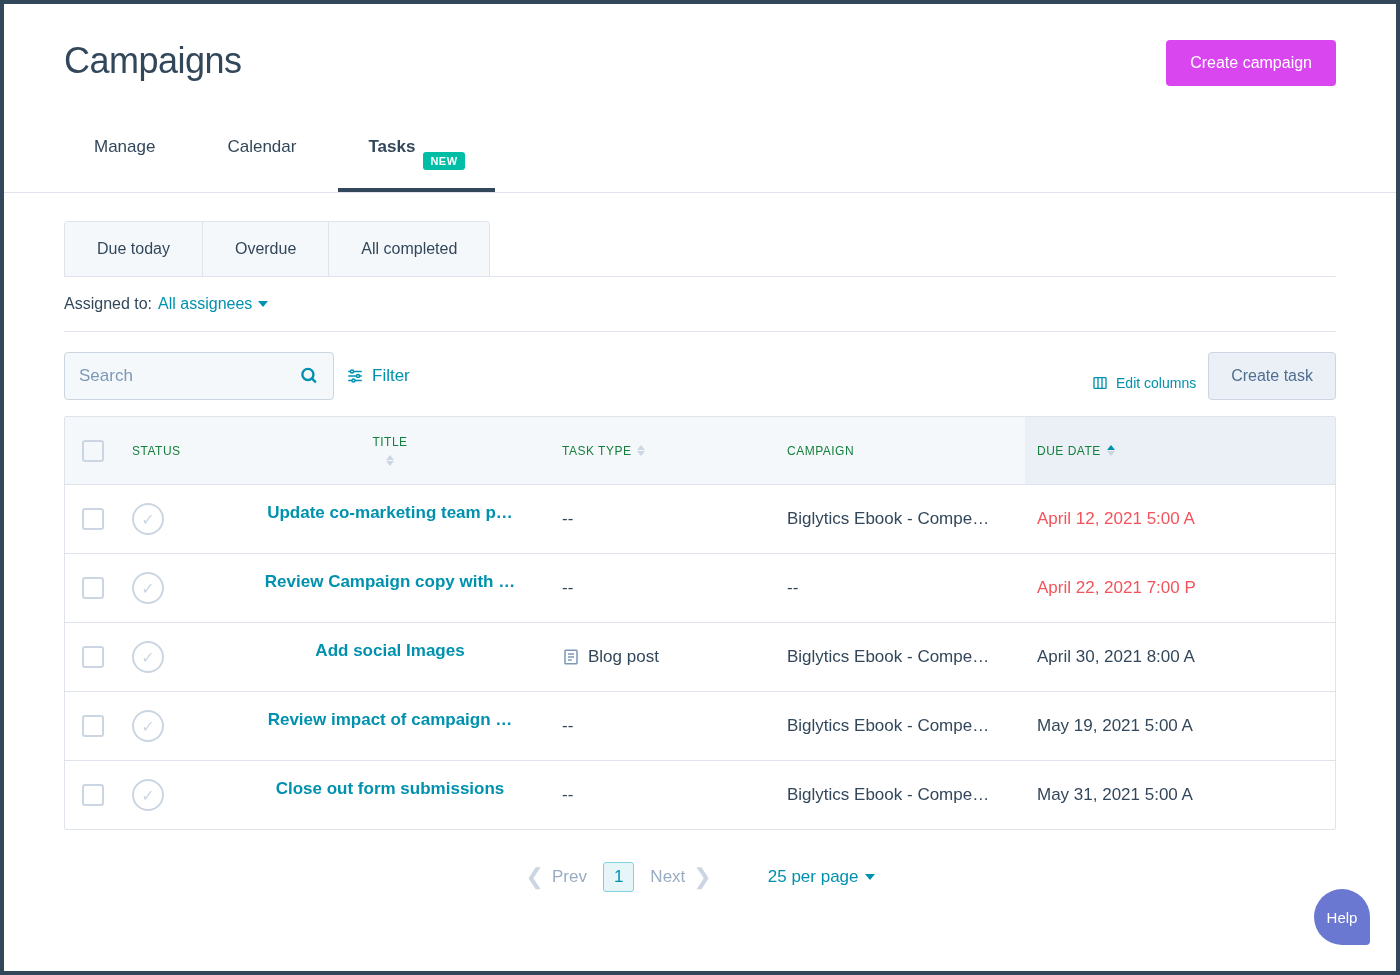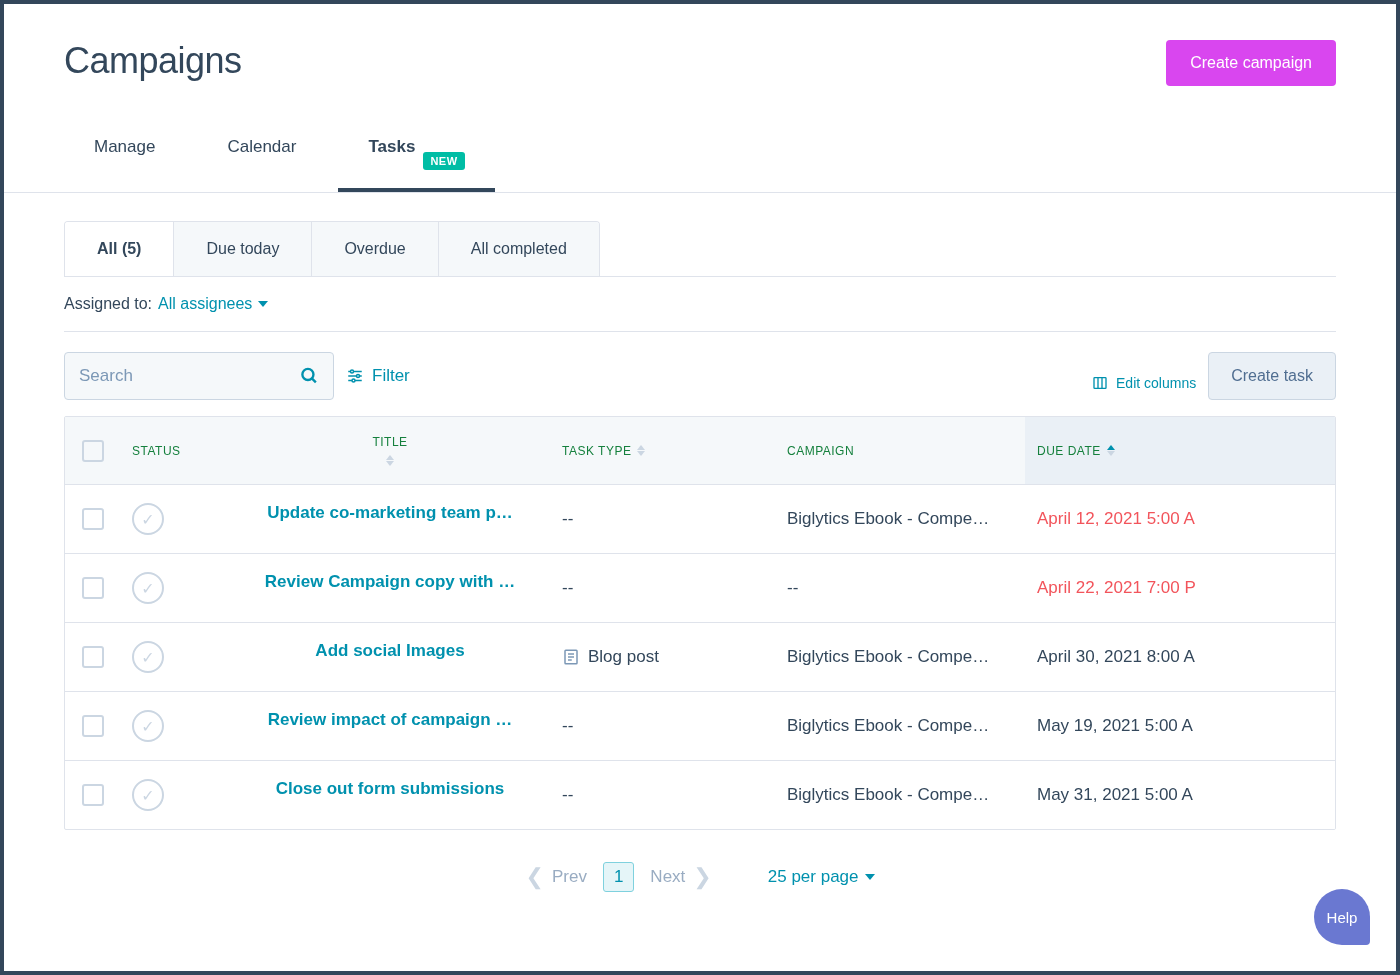--- a/index.html
+++ b/index.html
@@ -82,21 +82,20 @@
       </div>
     <div class="nav-tab active">
       <span>Tasks</span>
       <span class="badge-new">NEW</span>
     </div>
   </div>
 
   <div class="content">
 
     <div class="filter-tabs">
-      <div class="filter-tab active">All (5)</div>
       <div class="filter-tab">Due today</div>
       <div class="filter-tab">Overdue</div>
       <div class="filter-tab">All completed</div>
     </div>
     <div class="divider-line"></div>
 
     <div class="assigned-row">
       <span>Assigned to:</span>
       <span class="assigned-link">
         <span>All assignees</span>

